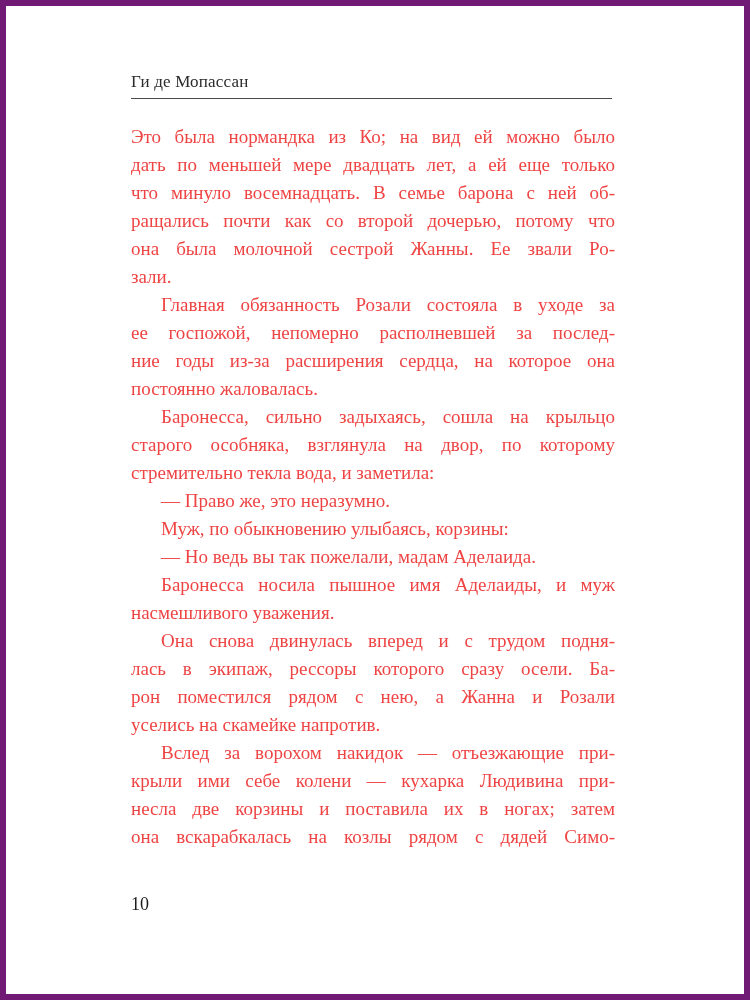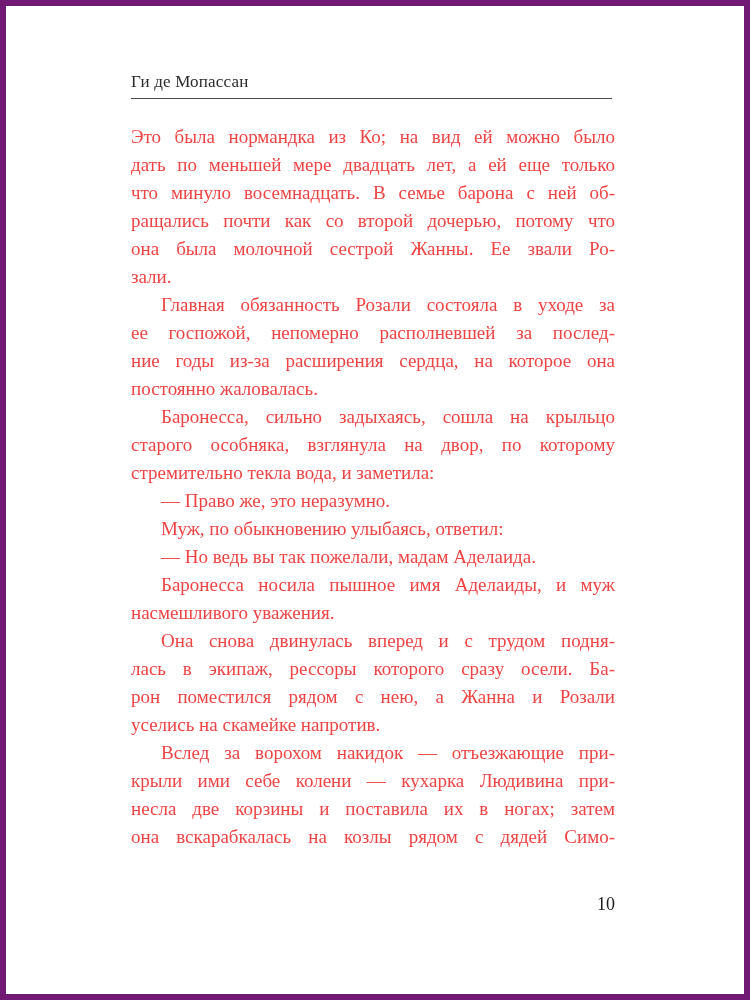--- a/index.html
+++ b/index.html
@@ -47,21 +47,21 @@
     text-align-last: justify;
   }
   .line.ind {
     text-indent: 30px;
     font-family: Liberation Serif, serif;
   }
   .page-number {
     position: absolute;
     left: 125px; top: 888px;
     width: 484px;
-    text-align: right;
+    text-align: left;
     font-size: 18px;
     color: #1c1c1c;
   }
 </style>
 </head>
 <body>
 
 <div class="page">
   <div class="running-header">Ги де Мопассан</div>
   <div class="header-rule"></div>
@@ -73,21 +73,21 @@
       <div class="line j">она была молочной сестрой Жанны. Ее звали Ро-</div>
       <div class="line">зали.</div>
       <div class="line j ind">Главная обязанность Розали состояла в уходе за</div>
       <div class="line j">ее госпожой, непомерно располневшей за послед-</div>
       <div class="line j">ние годы из-за расширения сердца, на которое она</div>
       <div class="line">постоянно жаловалась.</div>
       <div class="line j ind">Баронесса, сильно задыхаясь, сошла на крыльцо</div>
       <div class="line j">старого особняка, взглянула на двор, по которому</div>
       <div class="line">стремительно текла вода, и заметила:</div>
       <div class="line ind">— Право же, это неразумно.</div>
-      <div class="line ind">Муж, по обыкновению улыбаясь, ответил:</div>
+      <div class="line ind">Муж, по обыкновению улыбаясь, корзины:</div>
       <div class="line ind">— Но ведь вы так пожелали, мадам Аделаида.</div>
       <div class="line j ind">Баронесса носила пышное имя Аделаиды, и муж</div>
       <div class="line">насмешливого уважения.</div>
       <div class="line j ind">Она снова двинулась вперед и с трудом подня-</div>
       <div class="line j">лась в экипаж, рессоры которого сразу осели. Ба-</div>
       <div class="line j">рон поместился рядом с нею, а Жанна и Розали</div>
       <div class="line">уселись на скамейке напротив.</div>
       <div class="line j ind">Вслед за ворохом накидок — отъезжающие при-</div>
       <div class="line j">крыли ими себе колени — кухарка Людивина при-</div>
       <div class="line j">несла две корзины и поставила их в ногах; затем</div>

